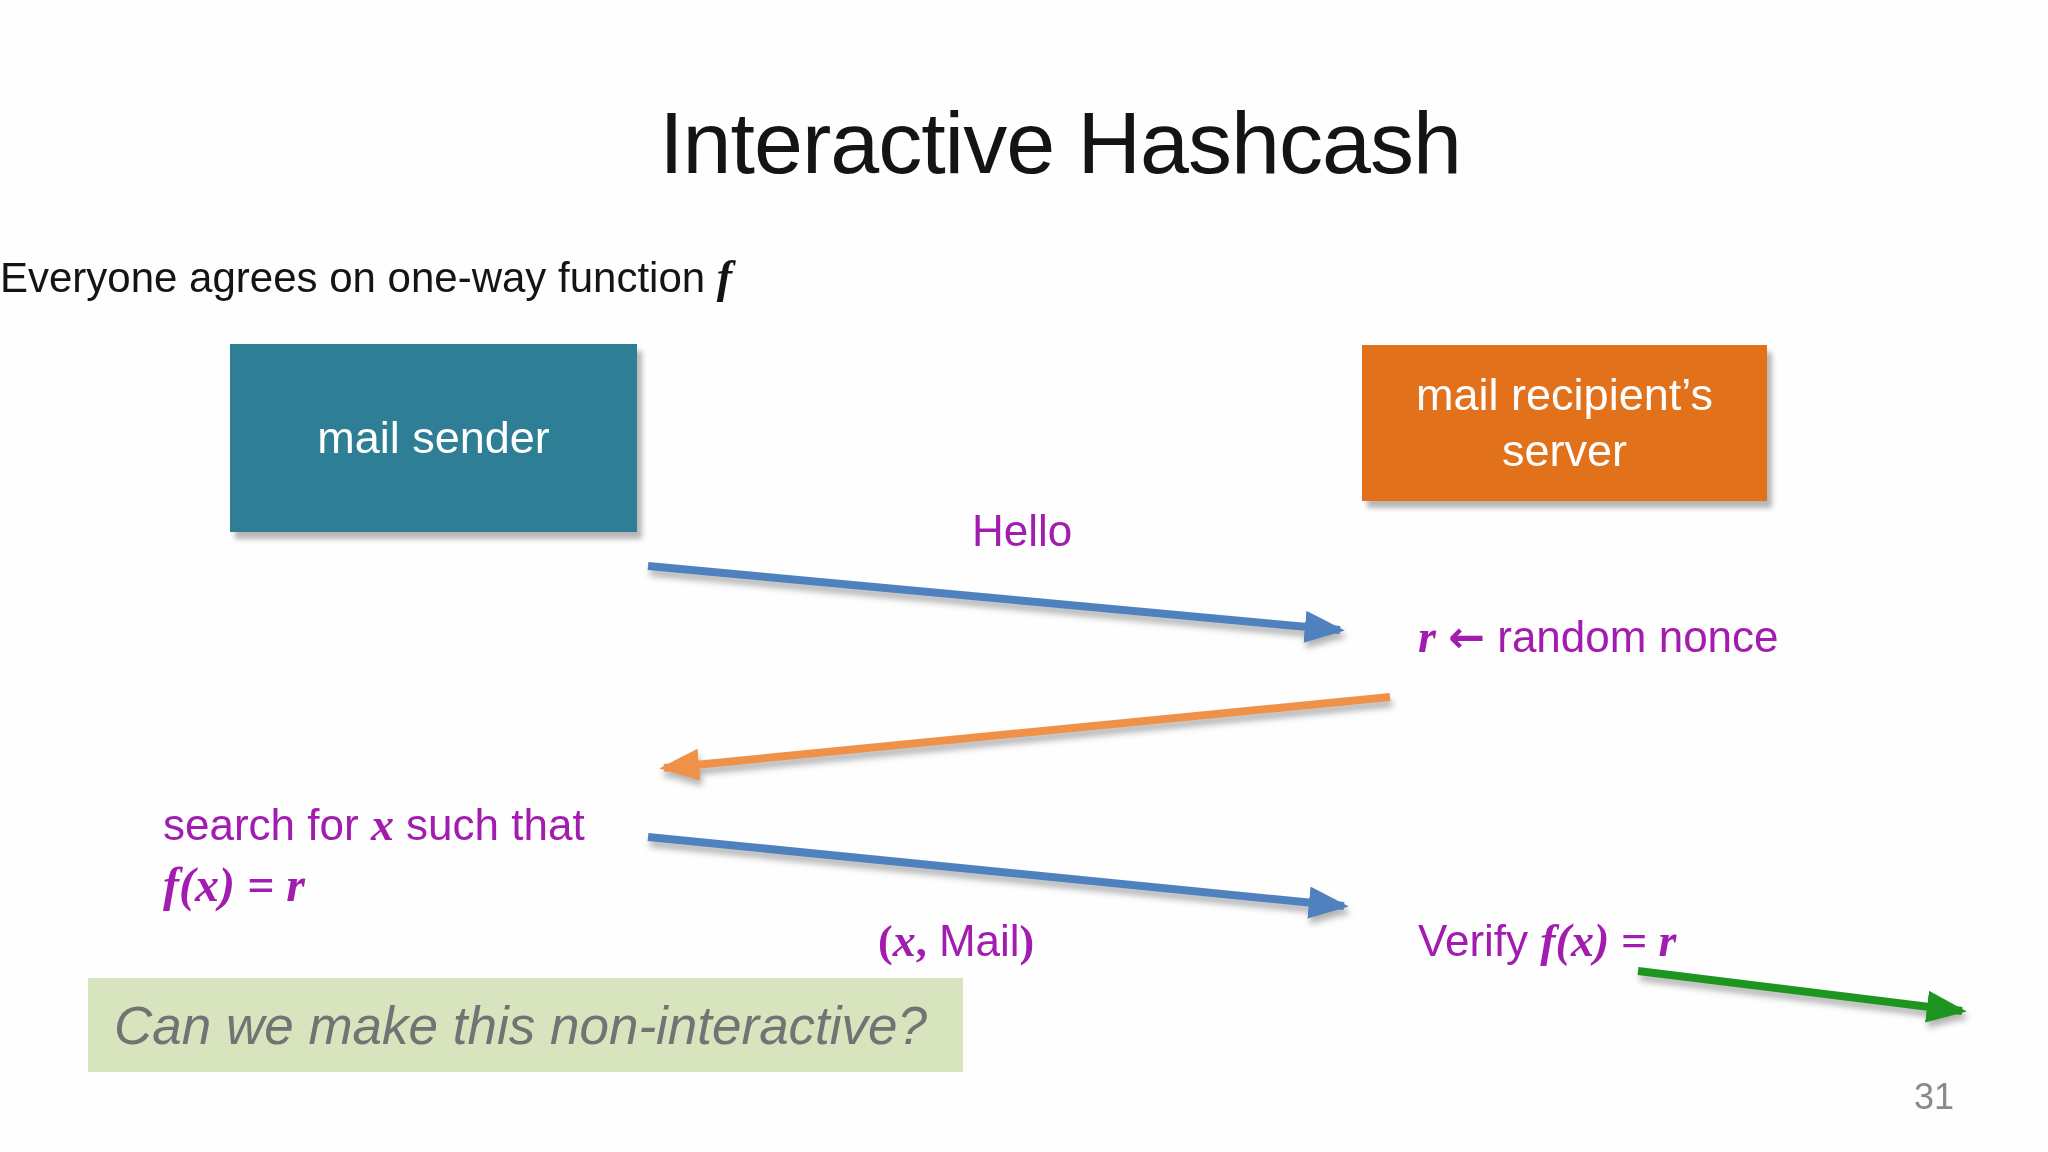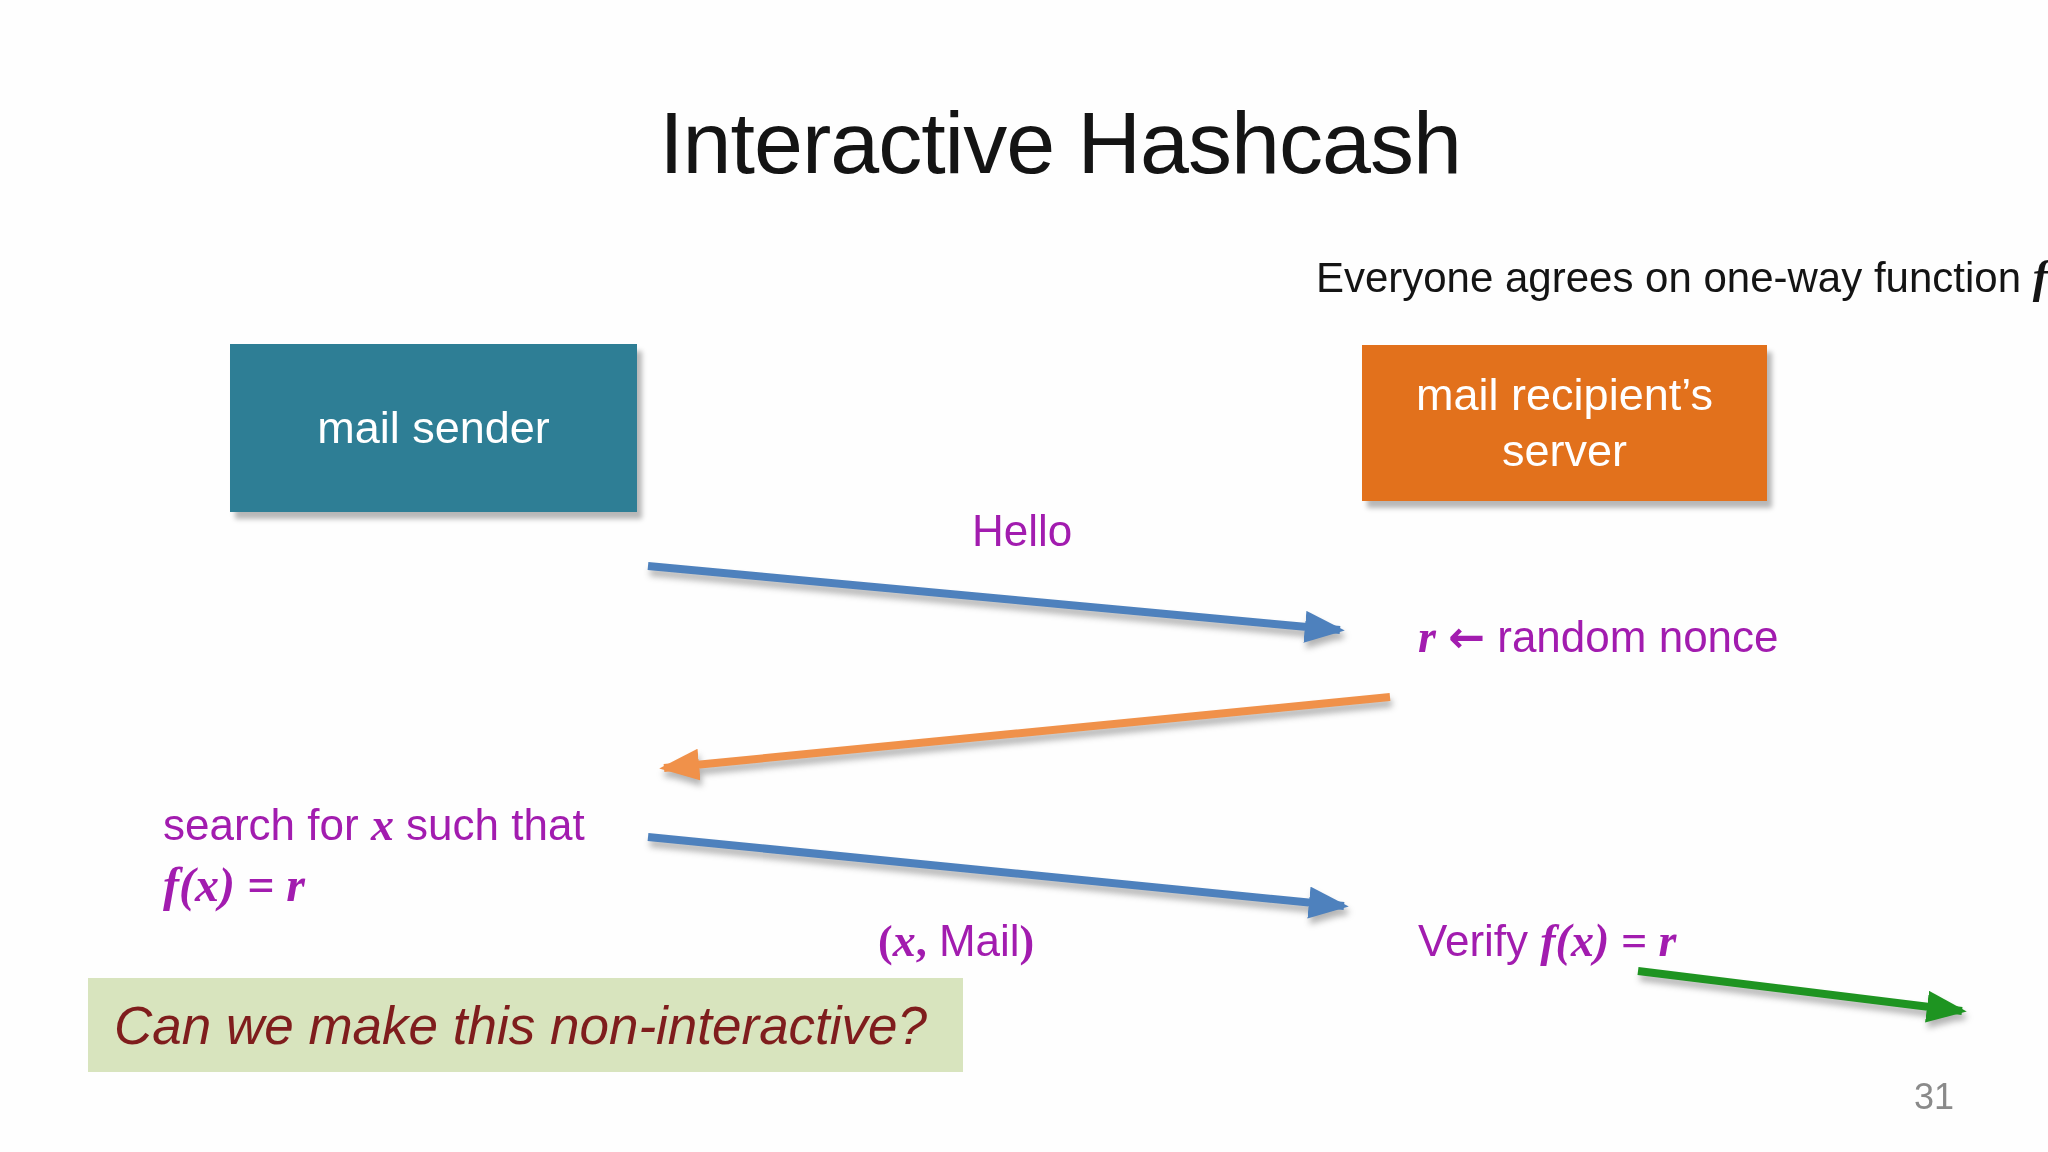--- a/index.html
+++ b/index.html
@@ -6,48 +6,48 @@
   .slide{
     position:relative;width:2048px;height:1152px;background:#fefefe;overflow:hidden;
     font-family:"Liberation Sans",sans-serif;color:#111;
   }
   .abs{position:absolute;}
   .title{
     top:92px;left:0;width:100%;text-align:center;
     font-size:88px;font-weight:400;letter-spacing:-1px;color:#141414;padding-left:36px;
   }
   .subtitle{
-    top:250px;left:0;width:100%;text-align:right;font-size:42px;color:#141414;
+    top:250px;left:0;width:100%;text-align:left;font-size:42px;color:#141414;
   }
   .math{
     font-family:"Liberation Serif",serif;font-style:italic;font-weight:bold;
   }
   .subtitle .math{font-size:46px;}
   .actor-box{
     display:flex;align-items:center;justify-content:center;text-align:center;
     color:#ffffff;font-size:45px;line-height:1.25;
     box-shadow:5px 7px 5px rgba(0,0,0,0.28);
   }
-  .box-sender{left:230px;top:344px;width:407px;height:168px;align-items:center;}
+  .box-sender{left:230px;top:344px;width:407px;height:188px;align-items:center;}
   .box-recipient{left:1362px;top:345px;width:405px;height:156px;padding:0 20px;box-sizing:border-box;}
   .msg{font-size:44px;color:#a21caf;white-space:nowrap;}
   .msg .math{font-size:46px;}
   .lbl-hello{left:972px;top:506px;}
   .lbl-nonce{left:1418px;top:610px;}
   .assign-arrow{font-family:"DejaVu Sans",sans-serif;font-weight:bold;font-size:44px;}
   .lbl-challenge{left:812px;top:656px;}
   .lbl-search{left:163px;top:798px;white-space:nowrap;}
   .lbl-search .formula{display:block;margin-top:6px;font-size:48px;}
   .lbl-reply{left:878px;top:914px;}
   .serifb{font-family:"Liberation Serif",serif;font-weight:bold;}
   .lbl-verify{left:1418px;top:914px;}
   .question-box{
     left:88px;top:978px;width:875px;height:94px;
     display:flex;align-items:center;padding-left:26px;box-sizing:border-box;
-    font-style:italic;font-size:53px;color:#7f1d1d;
+    font-style:italic;font-size:53px;color:#737373;
   }
   .page-num{left:1914px;top:1076px;font-size:36px;color:#8a8a8a;}
   svg.arrows{position:absolute;left:0;top:0;pointer-events:none;}
   svg .shadowed{filter:drop-shadow(2px 6px 3px rgba(90,90,90,0.45));}
 </style>
 </head>
 <body>
 
 <div class="slide">
 

